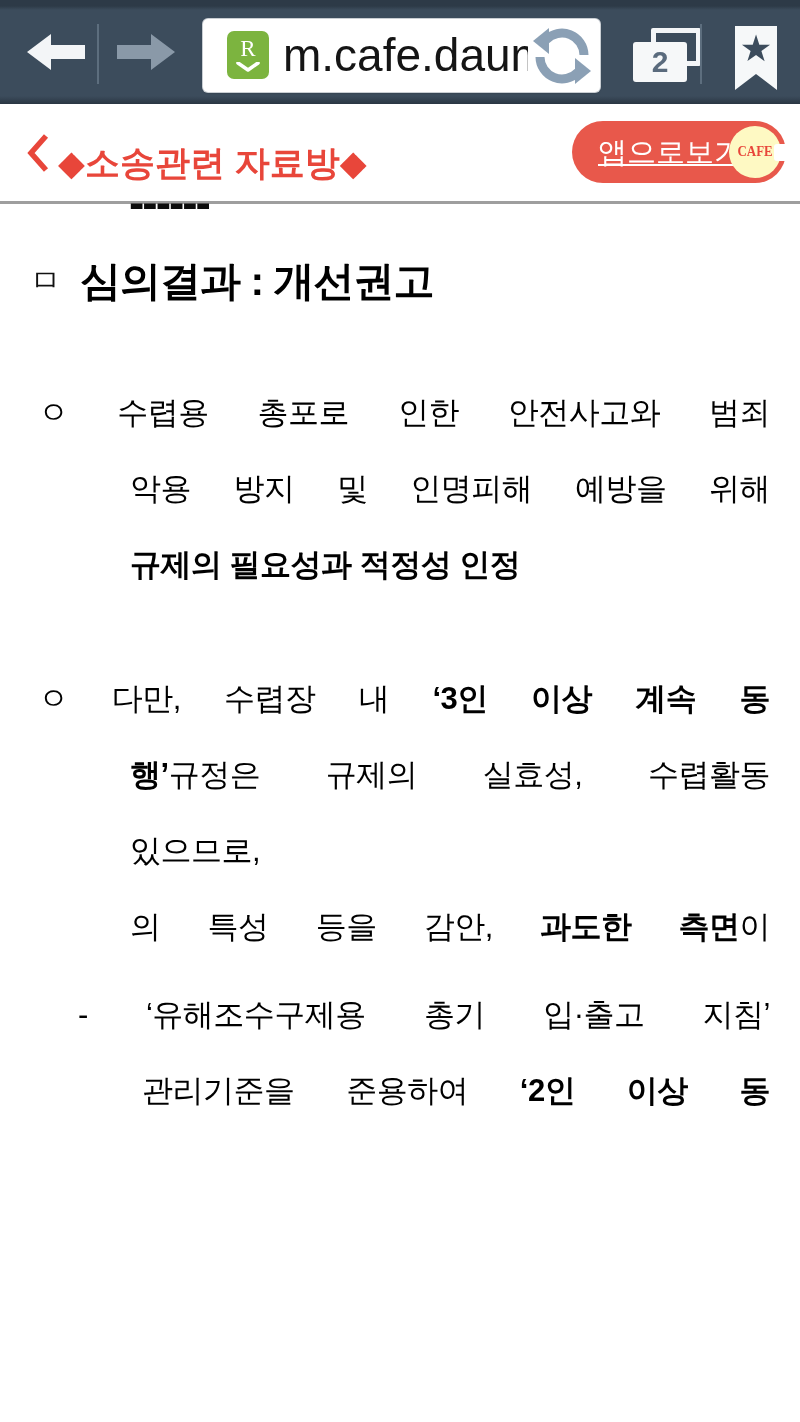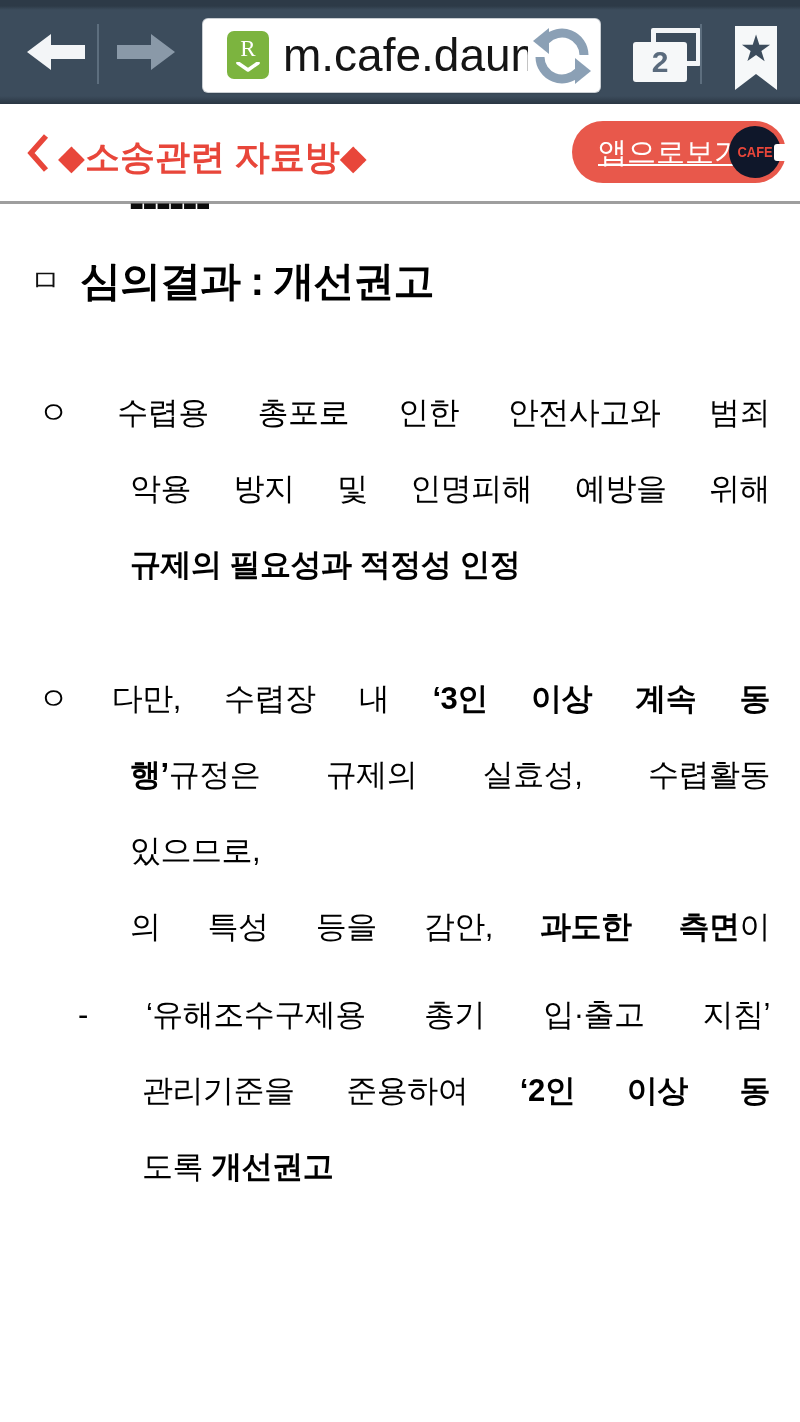--- a/index.html
+++ b/index.html
@@ -47,34 +47,34 @@
     clip-path:polygon(0 0,100% 0,100% 100%,50% 75%,0 100%);
   }
   .star{position:absolute;left:0;top:5px;width:42px;text-align:center;font-size:32px;color:#3c4c5c;line-height:34px;}
   
   .cafe-header{
     position:absolute;top:104px;left:0;width:800px;height:97px;background:#ffffff;
     border-bottom:3px solid #9e9e9e;box-sizing:content-box;
   }
   .hdr-back{position:absolute;left:26px;top:28px;background:none;border:none;padding:0;cursor:pointer;}
   .cafe-title{
-    position:absolute;left:58px;top:4px;height:97px;line-height:97px;
+    position:absolute;left:58px;top:10px;height:97px;line-height:97px;
     color:#e8463a;font-size:35px;font-weight:700;text-decoration:none;white-space:nowrap;
   }
   .app-pill{
     position:absolute;right:14px;top:17px;width:214px;height:62px;border-radius:31px;
     background:#e8584b;border:none;cursor:pointer;overflow:visible;text-align:left;
   }
   .pill-label{
     position:absolute;left:26px;top:0;height:62px;line-height:62px;
     color:#ffffff;font-size:29px;text-decoration:underline;white-space:nowrap;
   }
   .cafe-logo{
-    position:absolute;right:5px;top:5px;width:52px;height:52px;border-radius:50%;background:#0f172a;
-    display:flex;align-items:center;justify-content:center;
+    position:absolute;right:5px;top:5px;width:52px;height:52px;border-radius:50%;background:#fef9c3;
+    display:flex;align-items:center;justify-content:center;font-family:Liberation Serif, serif;
   }
   .cafe-word{color:#e8463a;font-size:14px;font-weight:700;letter-spacing:0;transform:scaleX(.92);}
   .cup-handle{position:absolute;right:-8px;top:18px;width:15px;height:17px;background:#ffffff;border-radius:3px;}
   
   .content{position:absolute;top:207px;left:0;width:800px;color:#000;}
   .top-dashes{
     position:absolute;top:-28px;left:129px;font-size:46px;line-height:46px;
     font-weight:700;letter-spacing:-2px;color:#0d0d0d;
   }
   .heading{margin:36px 30px 0 30px;display:flex;align-items:center;gap:19px;line-height:76px;}
@@ -169,18 +169,17 @@
         </div>
         <div class="para" data-name="para-excessive-aspect">
           <div class="line justify" data-name="text-line" style="padding-left: 8px;"><span>ㅇ 다만, 수렵장 내 </span><span class="b">‘3인 이상 계속 동</span></div>
           <div class="line justify" data-name="text-line" style="padding-left: 100px;"><span class="b">행’</span><span>규정은 규제의 실효성, 수렵활동</span></div>
           <div class="line" data-name="text-line" style="padding-left: 100px;"><span>있으므로,</span></div>
           <div class="line justify" data-name="text-line" style="padding-left: 100px;"><span>의 특성 등을 감안, </span><span class="b">과도한 측면</span><span>이</span></div>
         </div>
         <div class="para" data-name="para-improvement-recommendation">
           <div class="line justify" data-name="text-line" style="padding-left: 48px;"><span>- ‘유해조수구제용 총기 입·출고 지침’</span></div>
           <div class="line justify" data-name="text-line" style="padding-left: 112px;"><span>관리기준을 준용하여 </span><span class="b">‘2인 이상 동</span></div>
-          <div class="line" data-name="text-line" style="padding-left: 112px;"><span>도록 </span><span class="b">개선권고</span></div>
         </div>
       </div>
   </main>
 
 </div>
 
 </body></html>

